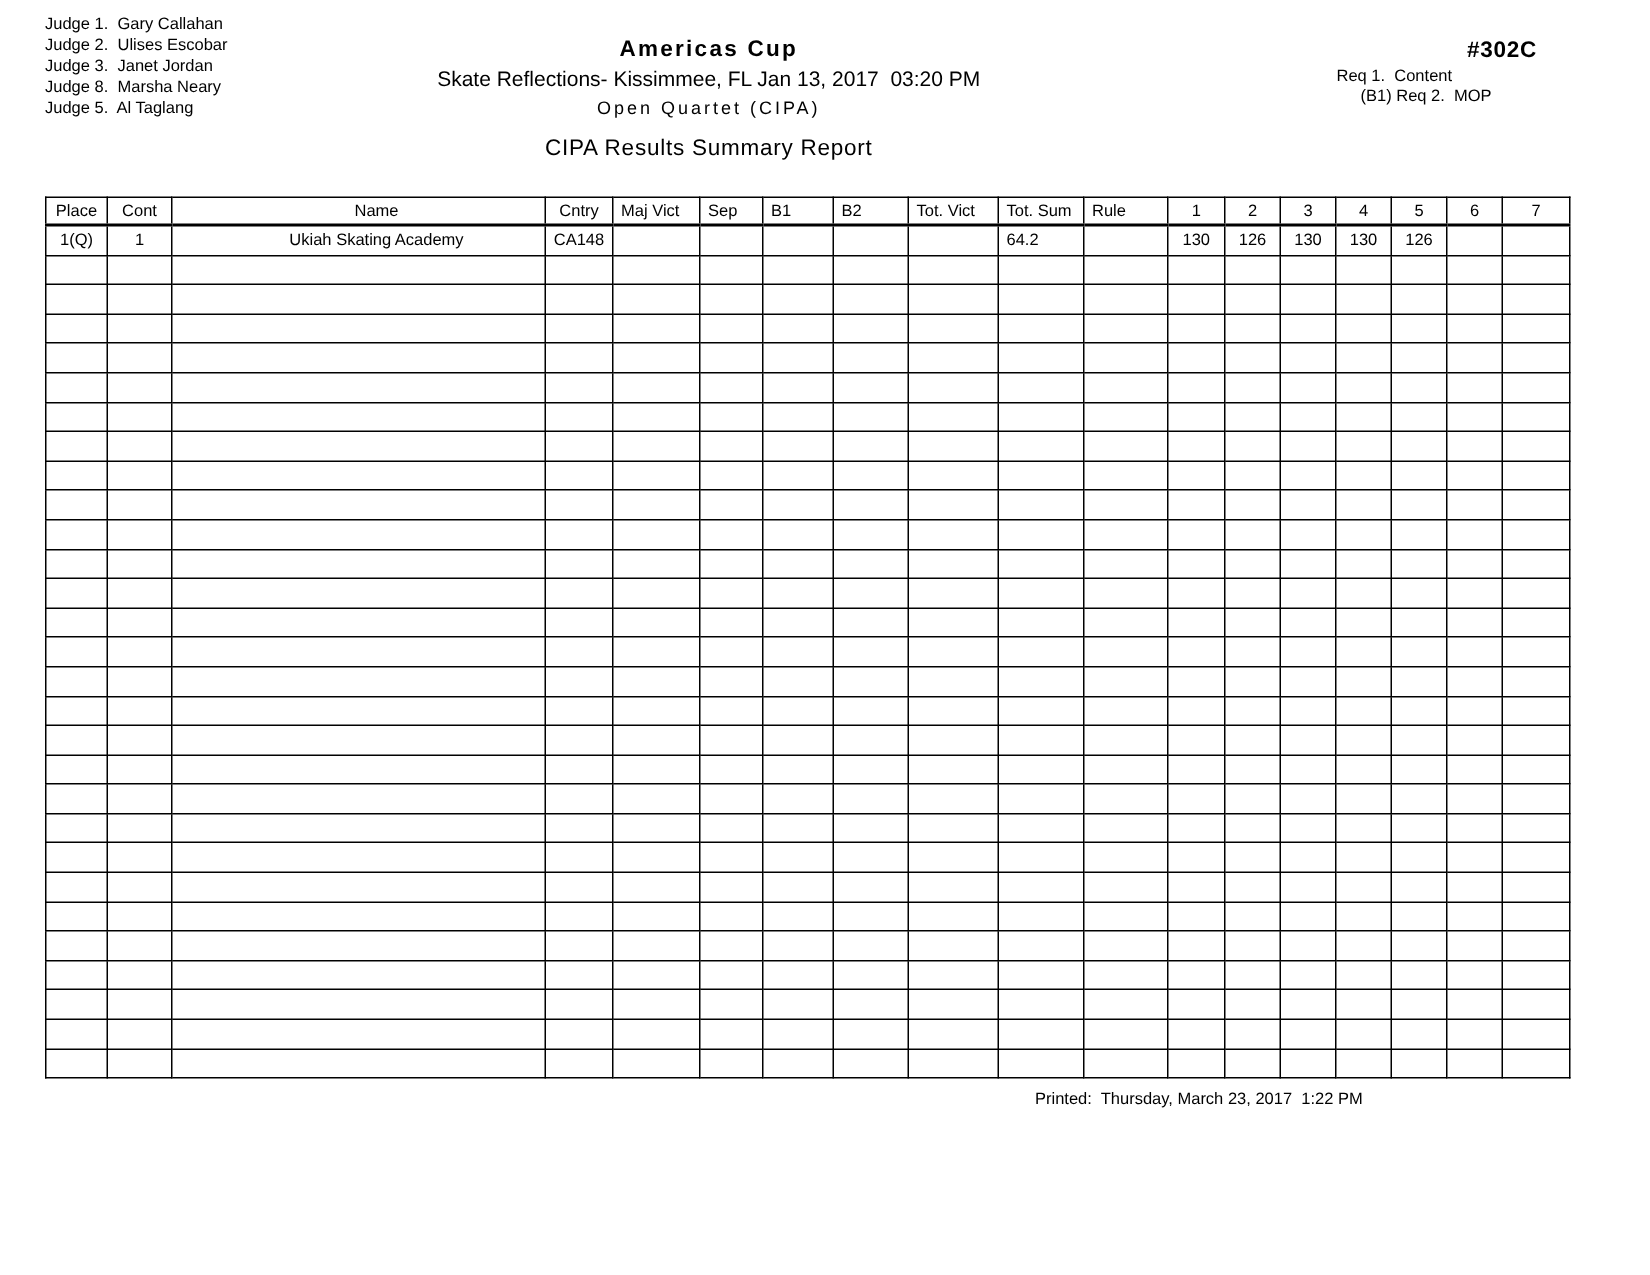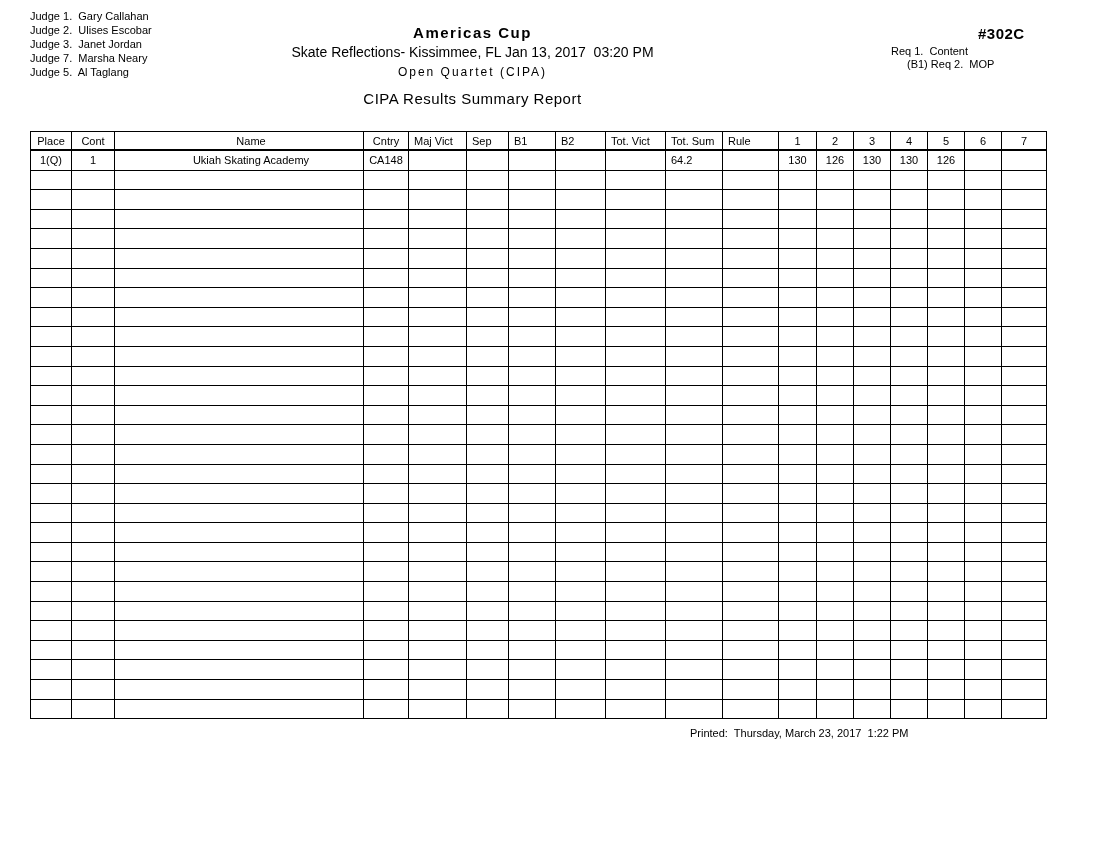--- a/index.html
+++ b/index.html
@@ -131,21 +131,21 @@
 </style>
 </head>
 <body>
 
 <div class="page">
 
   <div class="judges">
     <div class="pre">Judge 1.  Gary Callahan</div>
     <div class="pre">Judge 2.  Ulises Escobar</div>
     <div class="pre">Judge 3.  Janet Jordan</div>
-    <div class="pre">Judge 7.  Marsha Neary</div>
+    <div class="pre">Judge 8.  Marsha Neary</div>
     <div class="pre">Judge 5.  Al Taglang</div>
   </div>
 
   <div class="center-head">
     <div class="title">Americas Cup</div>
     <div class="subtitle pre">Skate Reflections- Kissimmee, FL Jan 13, 2017  03:20 PM</div>
     <div class="event">Open Quartet (CIPA)</div>
     <div class="report">CIPA Results Summary Report</div>
   </div>
 

